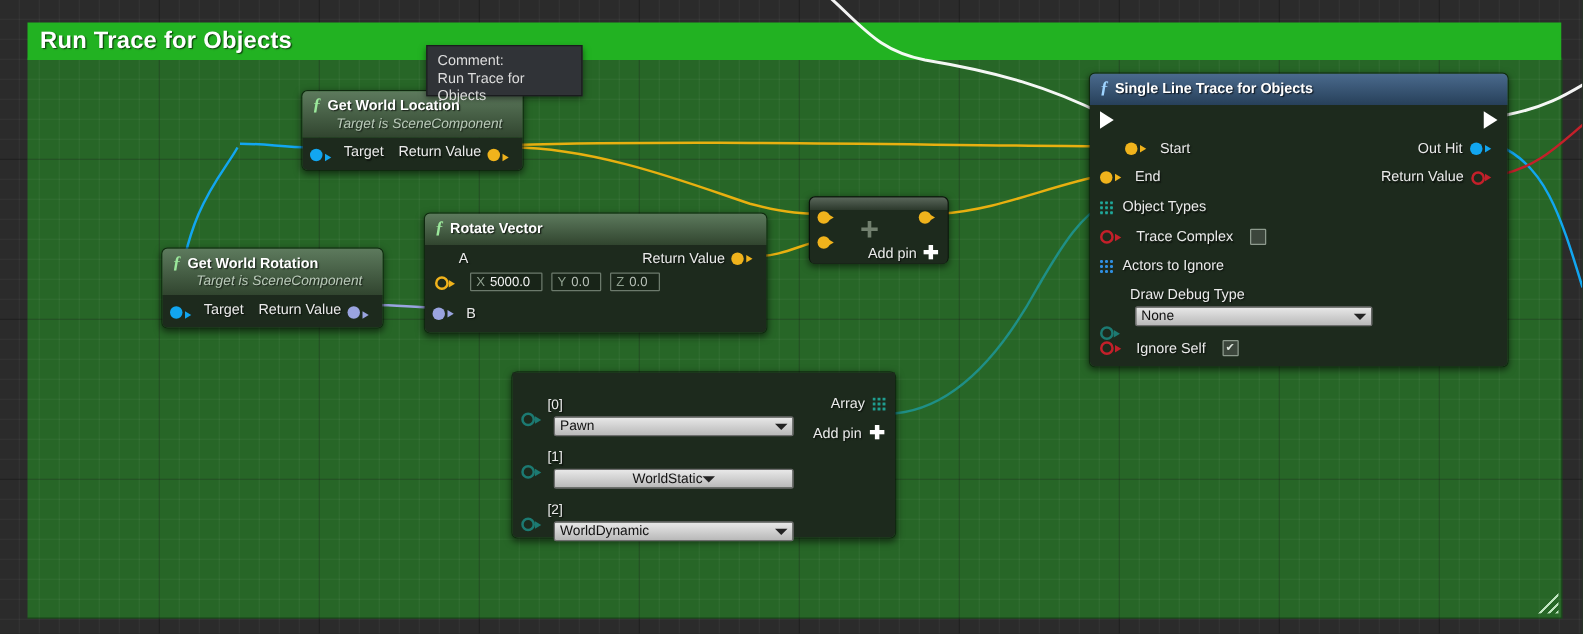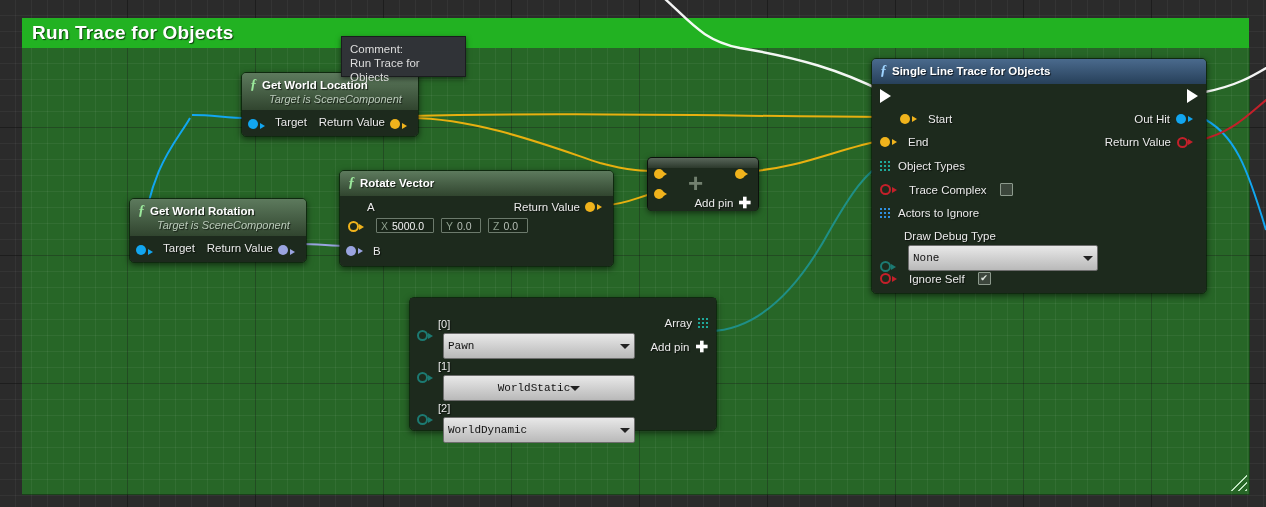--- a/index.html
+++ b/index.html
@@ -84,23 +84,23 @@
   .arrow-stub{width:5px;height:0;border-top:3px solid transparent;
        border-bottom:3px solid transparent;margin-left:-1px;}
   .exec-pin{width:0;height:0;border-left:11px solid #fff;
        border-top:7px solid transparent;border-bottom:7px solid transparent;}
   .grid-ico{width:11px;height:11px;display:inline-block;
        background-size:4px 4px;background-repeat:repeat;}
   .grid-teal{background-image:radial-gradient(circle at 1.2px 1.2px,#1fa89a 1.1px,transparent 1.2px);}
   .grid-blue{background-image:radial-gradient(circle at 1.2px 1.2px,#2f8fe0 1.1px,transparent 1.2px);}
 
   .combo{background:linear-gradient(to bottom,#e8e8e8,#b9b9b9);
-       border:1px solid #6d6d6d;border-radius:2px;height:26px;
+       border:1px solid #6d6d6d;border-radius:2px;height:16px;
        display:flex;align-items:center;padding:0 4px;box-sizing:border-box;
-       color:#111;font-size:11px;justify-content:space-between;font-family:Liberation Mono, monospace;}
+       color:#111;font-size:11px;justify-content:space-between;}
   .caret{width:0;height:0;border-left:5px solid transparent;
        border-right:5px solid transparent;border-top:5px solid #222;}
   .numbox{border:1px solid #6c7a6c;background:rgba(22,34,22,.6);
        height:15px;display:inline-flex;align-items:center;gap:4px;
        padding:0 4px;box-sizing:border-box;border-radius:1px;}
   .numbox .ax{color:#8fa08f;font-size:10.5px;}
   .numbox .vl{color:#f2f2f2;font-size:10.5px;}
   .numbox .vl.dim{color:#b7bfb7;}
   .ckbox{width:11px;height:11px;border:1px solid #8d9a8d;
        background:#3c463c;display:inline-flex;align-items:center;

